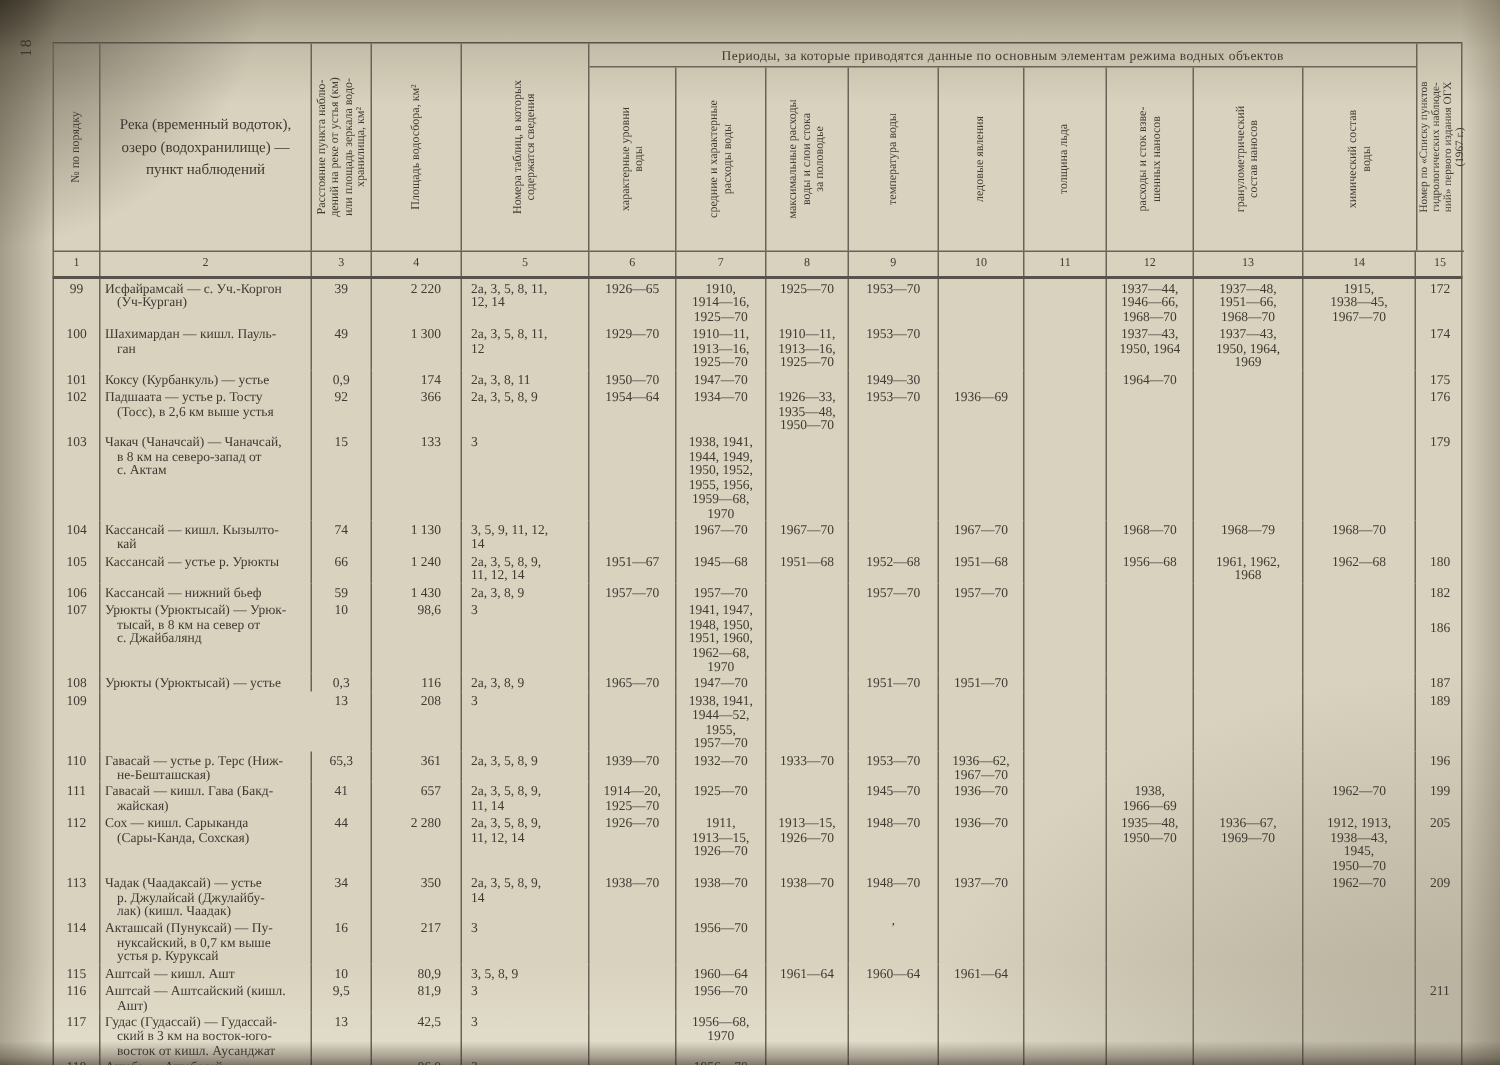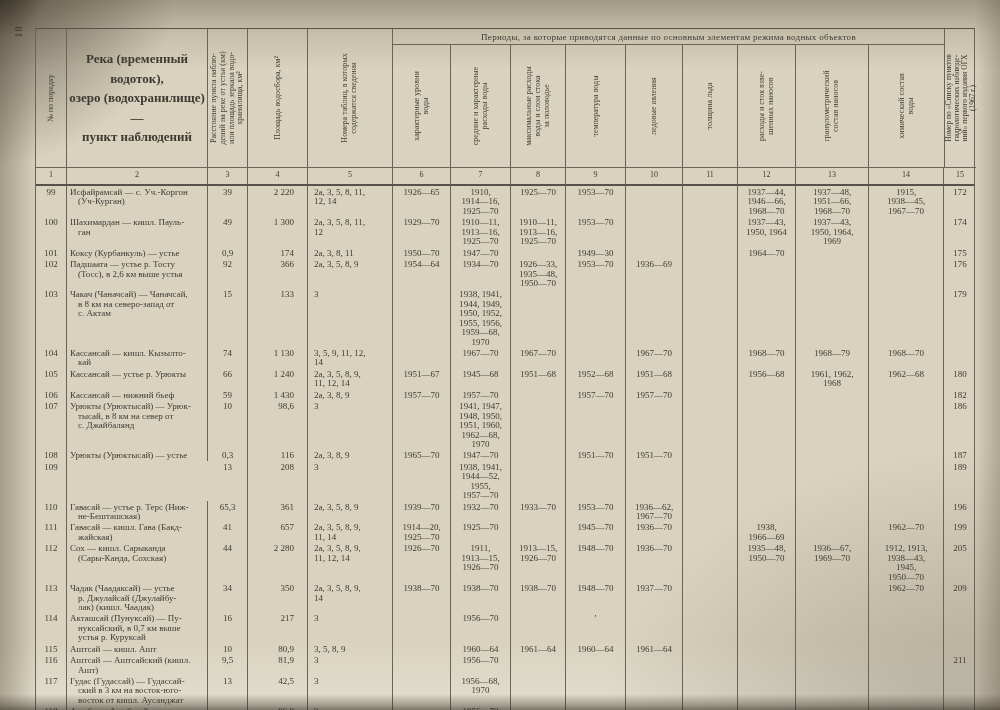--- a/index.html
+++ b/index.html
@@ -54,21 +54,21 @@
   .span2{ grid-row:1 / 3; }
   .vwrap{ position:relative; overflow:visible; }
   .vtext{
     position:absolute; left:50%; top:50%; width:116px;
     transform:translate(-50%,-50%) rotate(-90deg);
     font-size:8px; line-height:1.1; text-align:center; white-space:pre-line;
   }
   .vtext.small{ font-size:7.5px; line-height:1.05; width:128px; }
   .h-horiz{
     display:flex; align-items:center; justify-content:center;
-    text-align:center; font-size:13px; line-height:1.5; white-space:pre-line;font-weight:bold;
+    text-align:center; font-size:10px; line-height:1.5; white-space:pre-line;
   }
   .ncell{ grid-row:3; border-top:1px solid #6a6458; font-size:8px; text-align:center; padding-top:2px; }
   .bcell{
     font-size:9px; line-height:1.05; padding:2px 2px 0 2px;
     white-space:pre-line; text-align:center;
   }
   .bcell.k-name{ text-align:left; padding-left:11px; text-indent:-8px; }
   .bcell.k-area{ text-align:right; padding-right:13px; }
   .bcell.k-tables{ text-align:left; padding-left:6px; }
   .bcell.k-no{ padding-top:2px; }
@@ -324,21 +324,21 @@
 1951, 1960,
 1962—68,
 1970</div>
         <div class="bcell k-maxflow" style="grid-area: 9 / 8;"></div>
         <div class="bcell k-temp" style="grid-area: 9 / 9;"></div>
         <div class="bcell k-ice" style="grid-area: 9 / 10;"></div>
         <div class="bcell k-thickness" style="grid-area: 9 / 11;"></div>
         <div class="bcell k-sediment" style="grid-area: 9 / 12;"></div>
         <div class="bcell k-granulo" style="grid-area: 9 / 13;"></div>
         <div class="bcell k-chem" style="grid-area: 9 / 14;"></div>
-        <div class="bcell k-ref no-rb" style="grid-area: 9 / 15;">186</div>
+        <div class="bcell k-ref no-rb" style="grid-area: 9 / 15; margin-top: 12px;">186</div>
         <div class="bcell k-no" style="grid-area: 10 / 1;">108</div>
         <div class="bcell k-name" style="grid-area: 10 / 2;">Урюкты (Урюктысай) — устье</div>
         <div class="bcell k-dist" style="grid-area: 10 / 3;">0,3</div>
         <div class="bcell k-area" style="grid-area: 10 / 4;">116</div>
         <div class="bcell k-tables" style="grid-area: 10 / 5;">2а, 3, 8, 9</div>
         <div class="bcell k-levels" style="grid-area: 10 / 6;">1965—70</div>
         <div class="bcell k-discharge" style="grid-area: 10 / 7;">1947—70</div>
         <div class="bcell k-maxflow" style="grid-area: 10 / 8;"></div>
         <div class="bcell k-temp" style="grid-area: 10 / 9;">1951—70</div>
         <div class="bcell k-ice" style="grid-area: 10 / 10;">1951—70</div>

